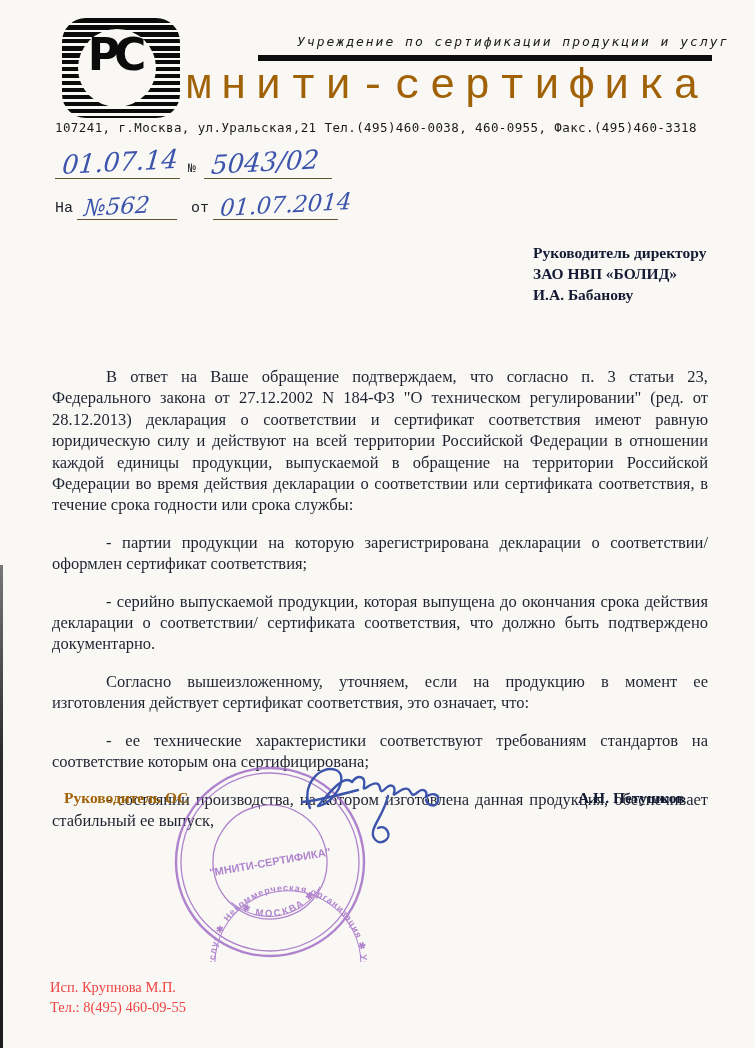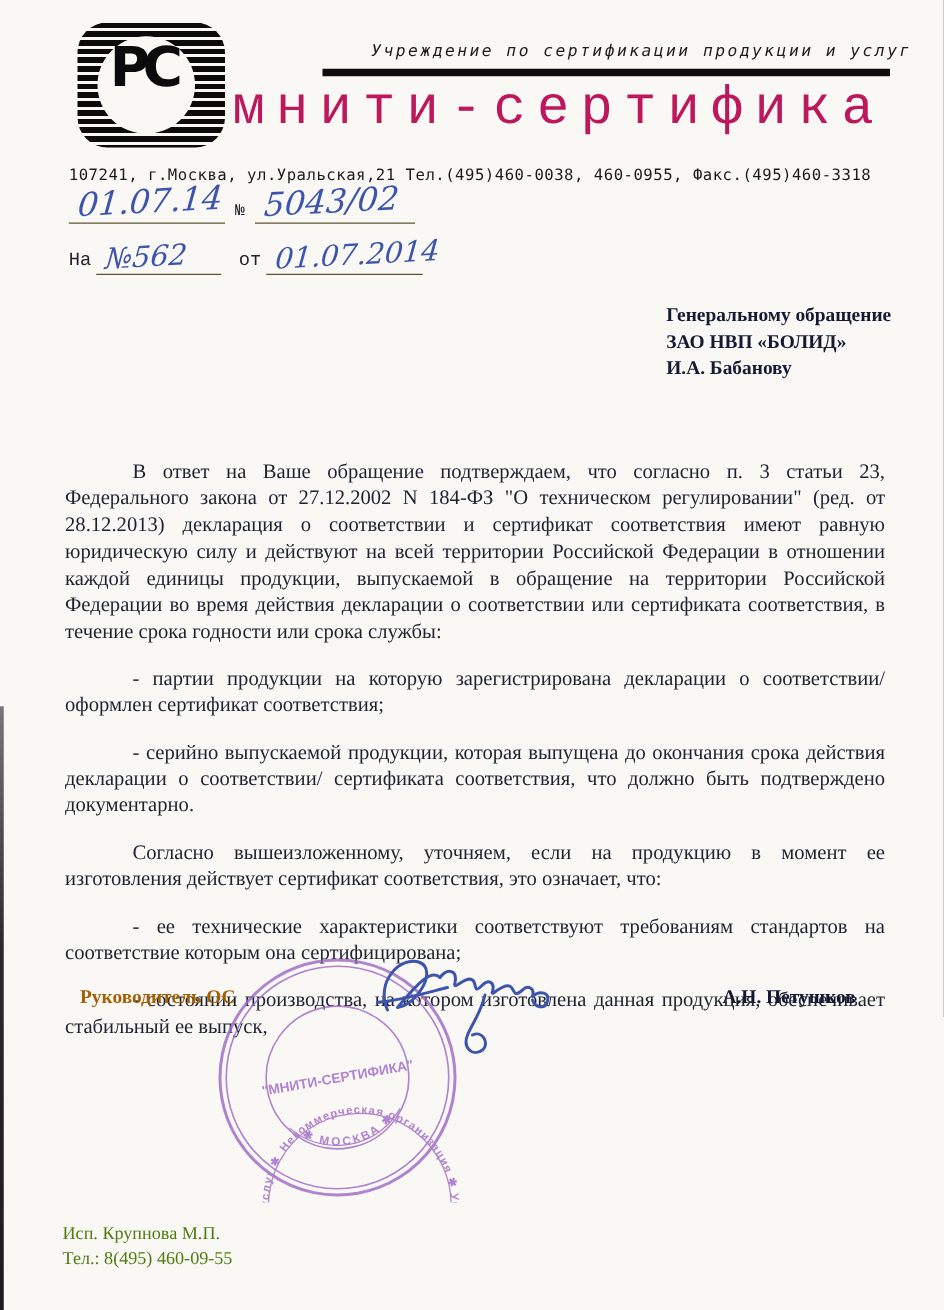--- a/index.html
+++ b/index.html
@@ -26,24 +26,24 @@
     position:absolute;left:297px;top:34px;
     font-family:"DejaVu Sans Mono",monospace;font-style:italic;font-size:13px;
     letter-spacing:2px;color:#1c1c1c;white-space:nowrap;
   }
   .rule{
     position:absolute;left:258px;top:55px;width:454px;height:6px;background:#0d0d0d;
   }
   .org-title{
     position:absolute;left:186px;top:62px;
     font-family:"Liberation Mono",monospace;font-size:43px;font-weight:400;
-    letter-spacing:9px;color:#be185d;white-space:nowrap;
+    letter-spacing:9px;color:#a16207;white-space:nowrap;
   }
   .address{
-    position:absolute;left:55px;top:132px;
+    position:absolute;left:55px;top:120px;
     font-family:"DejaVu Sans Mono",monospace;font-size:12.5px;letter-spacing:.4px;
     color:#1a1a1a;white-space:nowrap;
   }
   
   .ref{position:absolute;left:55px;top:144px;width:320px;
        font-family:"Liberation Mono",monospace;font-size:15px;color:#22222a;}
   .ref-row{display:flex;align-items:flex-end;margin-bottom:6px;}
   .ref-cell{border-bottom:1.6px solid #5e5430;position:relative;height:34px;}
   .hand{
     font-family:"DejaVu Serif",serif;font-style:italic;color:#3c54ac;
@@ -65,21 +65,21 @@
     font-size:16.5px;line-height:21.4px;text-align:justify;color:#1d2230;
   }
   .body-text p{margin:16px;text-indent:54px;}
   
   .sig-left{position:absolute;left:64px;top:789px;font-weight:bold;font-size:15.5px;color:#a16207;}
   .sig-right{position:absolute;left:578px;top:789px;font-weight:bold;font-size:15.5px;color:#141a33;}
   .stamp{position:absolute;left:170px;top:762px;width:200px;height:200px;opacity:.8;}
   .signature-svg{position:absolute;left:292px;top:756px;width:165px;height:105px;}
   
   .footer{
-    position:absolute;left:50px;top:977px;font-size:14.5px;line-height:20px;color:#4d7c0f;
+    position:absolute;left:50px;top:977px;font-size:14.5px;line-height:20px;color:#ef4444;
   }
   
   .edge-line{
     position:absolute;left:0;top:565px;width:3px;height:483px;
     background:linear-gradient(to bottom,#777,#2a2a2a 40%,#1c1c1c);
   }
 </style>
 </head>
 <body>
 
@@ -111,21 +111,21 @@
         <span class="hand hand-md">№562</span>
       </span>
       <span class="ref-label" style="padding-left:14px">от</span>
       <span class="ref-cell" style="width:125px">
         <span class="hand hand-md">01.07.2014</span>
       </span>
     </div>
   </div>
 
   <div class="recipient">
-    <div>Генеральному обращение</div>
+    <div>Руководитель директору</div>
     <div>ЗАО НВП «БОЛИД»</div>
     <div>И.А. Бабанову</div>
   </div>
 
   <div class="body-text">
     <p>В ответ на Ваше обращение подтверждаем, что согласно п. 3 статьи 23, Федерального закона от 27.12.2002 N 184-ФЗ "О техническом регулировании" (ред. от 28.12.2013) декларация о соответствии и сертификат соответствия имеют равную юридическую силу и действуют на всей территории Российской Федерации в отношении каждой единицы продукции, выпускаемой в обращение на территории Российской Федерации во время действия декларации о соответствии или сертификата соответствия, в течение срока годности или срока службы:</p>
     <p>- партии продукции на которую зарегистрирована декларации о соответствии/оформлен сертификат соответствия;</p>
     <p>- серийно выпускаемой продукции, которая выпущена до окончания срока действия декларации о соответствии/ сертификата соответствия, что должно быть подтверждено документарно.</p>
     <p>Согласно вышеизложенному, уточняем, если на продукцию в момент ее изготовления действует сертификат соответствия, это означает, что:</p>
     <p>- ее технические характеристики соответствуют требованиям стандартов на соответствие которым она сертифицирована;</p>

